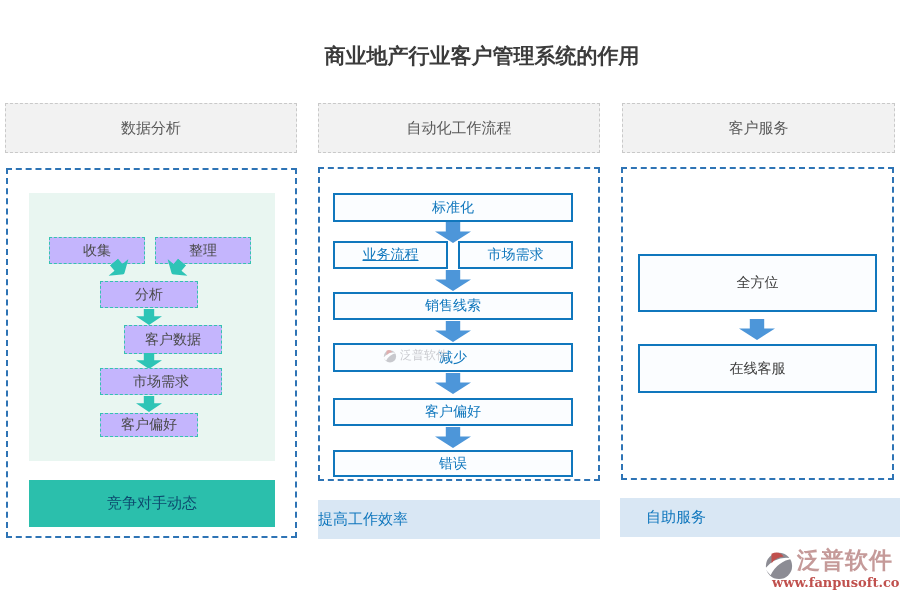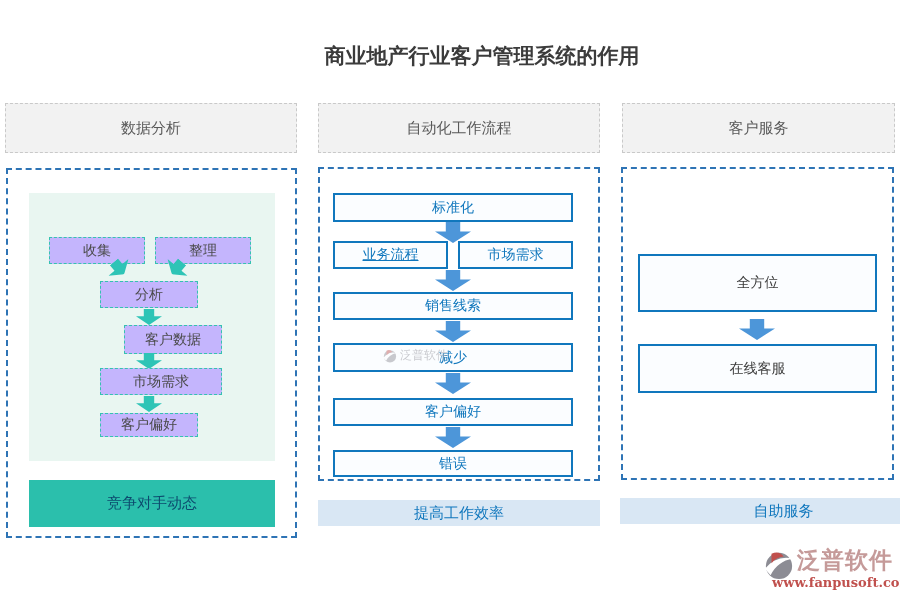--- a/index.html
+++ b/index.html
@@ -37,22 +37,22 @@
     clip-path:polygon(30% 0%,70% 0%,70% 45%,100% 45%,50% 100%,0% 45%,30% 45%);
   }
   .t-arr{background:#2ec4b6;width:26px;height:16px;}
   .b-arr{background:#4d96d9;width:36px;height:21px;filter:drop-shadow(0 0 1px #a8ccec);}
   .teal-btn{
     position:absolute;left:29px;top:480px;width:246px;height:47px;
     background:#2bbfac;color:#0c4a6e;font-size:15px;
     display:flex;align-items:center;justify-content:center;
   }
   .footer-bar{
-    position:absolute;height:26px;background:#d9e7f4;color:#1077bd;font-size:15px;
-    display:flex;align-items:center;justify-content:center;
+    position:absolute;height:39px;background:#d9e7f4;color:#1077bd;font-size:15px;
+    display:flex;align-items:center;justify-content:flex-start;
   }
   .watermark{
     position:absolute;left:383px;top:347px;opacity:.45;display:flex;align-items:center;gap:3px;
     font-size:12px;color:#8c8c94;pointer-events:none;
   }
   .logo{
     position:absolute;left:764px;top:549px;width:132px;height:45px;
   }
   .logo .brand{
     position:absolute;left:33px;top:-4px;font-family:"DejaVu Serif",serif;

